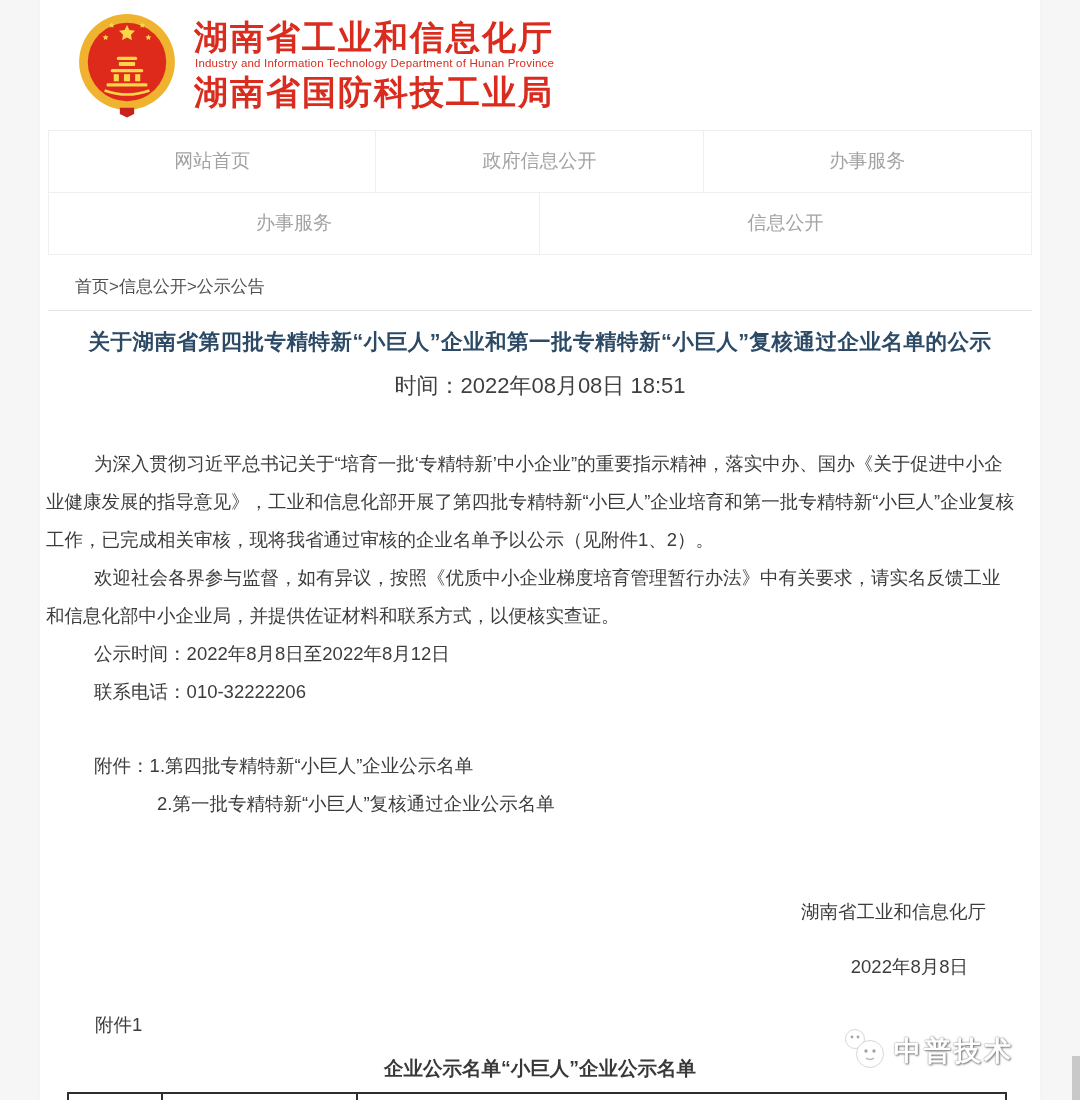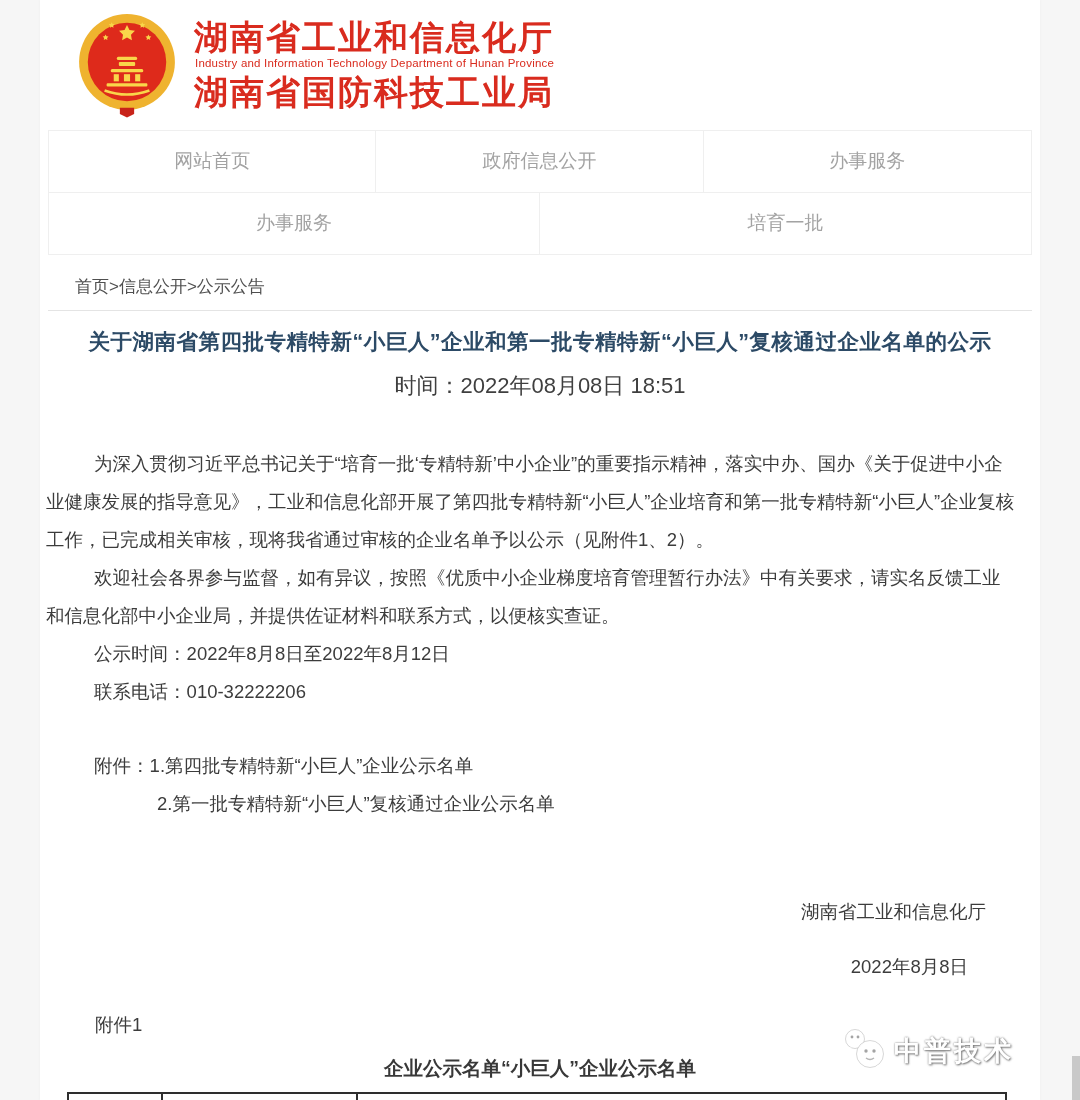--- a/index.html
+++ b/index.html
@@ -206,21 +206,21 @@
   </div>
 
   <div class="site-nav">
     <div class="nav-row row1">
       <div class="nav-cell">网站首页</div>
       <div class="nav-cell">政府信息公开</div>
       <div class="nav-cell">办事服务</div>
     </div>
     <div class="nav-row row2">
       <div class="nav-cell">办事服务</div>
-      <div class="nav-cell">培育一批</div>
+      <div class="nav-cell">信息公开</div>
     </div>
   </div>
 
   <div class="breadcrumb-bar">首页&gt;信息公开&gt;公示公告</div>
 
   <h1 class="article-title">关于湖南省第四批专精特新“小巨人”企业和第一批专精特新“小巨人”复核通过企业名单的公示</h1>
   <div class="article-time">时间：2022年08月08日 18:51</div>
 
   <div class="article-body">
     <p class="p-indent">为深入贯彻习近平总书记关于“培育一批‘专精特新’中小企业”的重要指示精神，落实中办、国办《关于促进中小企业健康发展的指导意见》，工业和信息化部开展了第四批专精特新“小巨人”企业培育和第一批专精特新“小巨人”企业复核工作，已完成相关审核，现将我省通过审核的企业名单予以公示（见附件1、2）。</p>

